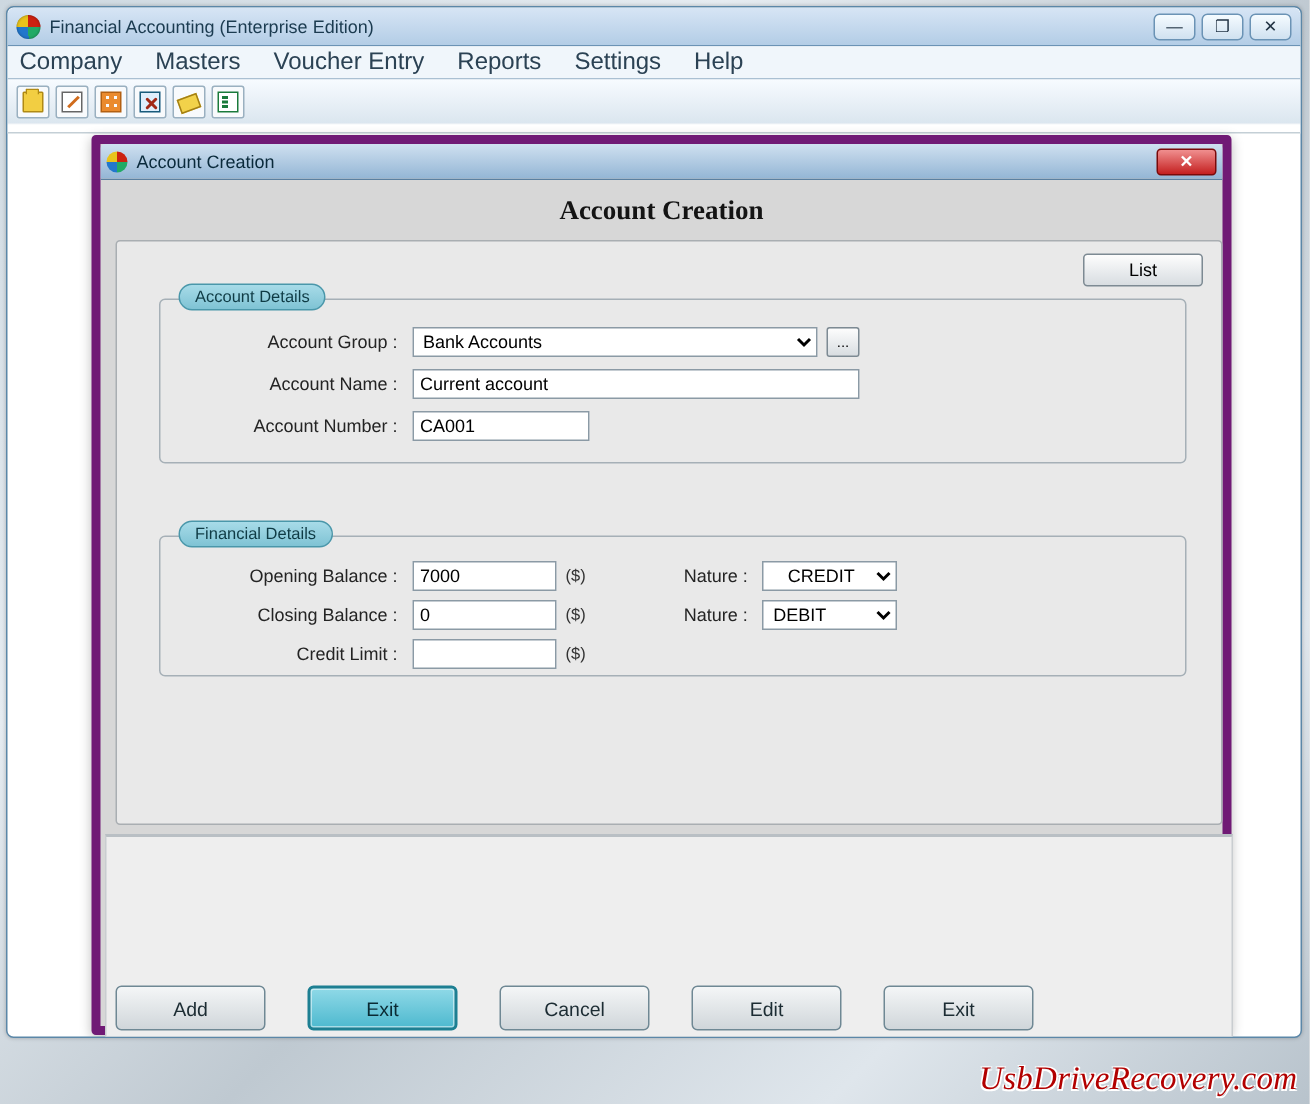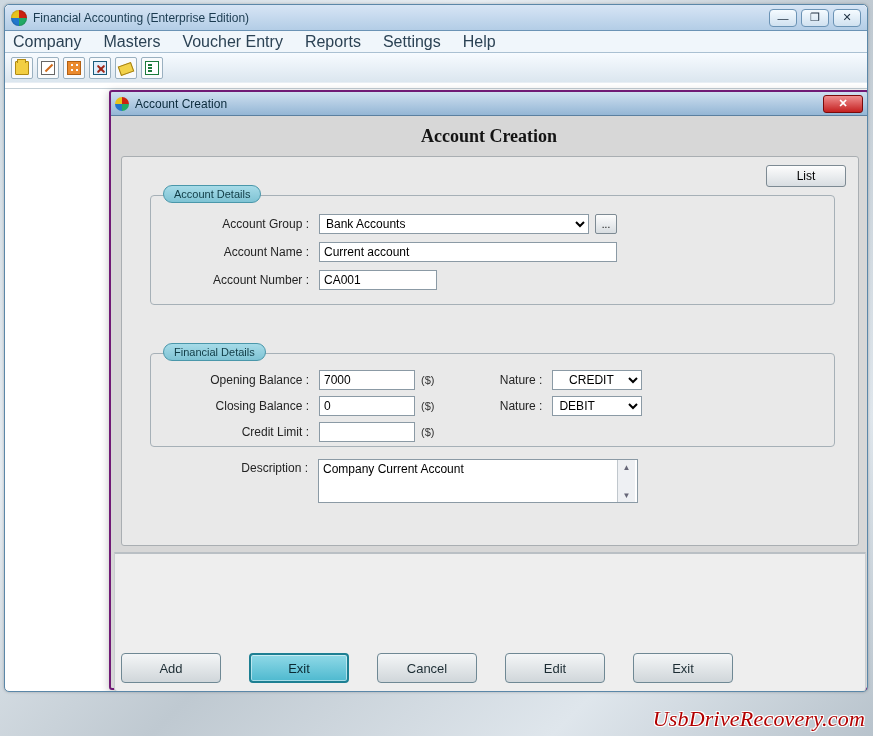--- a/index.html
+++ b/index.html
@@ -75,24 +75,24 @@
   
   .app-body {
     position:absolute; left:5px; top:85px; width:854px; height:602px;
     background: transparent;
   }
 
   
   .dialog {
     position:absolute;
     left: 51px; top: 0px; width: 760px; height: 600px;
-    border: 2px solid #701a75; border-radius: 3px;
+    border: 6px solid #701a75; border-radius: 3px;
     background: #d7d7d7;
     box-shadow: 0 2px 8px rgba(0,0,0,.25);
-    display:flex; flex-direction:column;margin-left:48px;
+    display:flex; flex-direction:column;
   }
   .dlg-titlebar {
     height: 24px;
     background: linear-gradient(#cfe0f0,#94b6d5);
     display:flex;align-items:center;padding:0 4px;
     border-bottom:1px solid #5b80a0;
     border-top-left-radius:3px;border-top-right-radius:3px;
   }
   .dlg-titlebar .ticon { width:14px;height:14px;margin-right:6px;border-radius:50%;
     background: conic-gradient(#c21 0 25%, #2a6 25% 50%, #27c 50% 75%, #e8c31c 75% 100%);}
@@ -298,30 +298,20 @@
               </select>
             </div>
 
             <div class="frow" style="left:38px; top:68px;">
               <span class="lbl">Credit Limit  :</span>
               <input class="txt" style="width: 96px;" value="">
               <span class="unit">($)</span>
             </div>
           </div>
 
-          <div class="desc-wrap">
-            <span class="lbl">Description  :</span>
-            <div class="textarea-shell">
-              <textarea style="">Company Current Account</textarea>
-              <div class="ta-scroll">
-                <div class="arrow">▲</div>
-                <div class="arrow">▼</div>
-              </div>
-            </div>
-          </div>
         </div>
 
         <div class="button-panel">
           <div class="btn-row">
             <div class="action-btn">Add</div>
             <div class="action-btn primary">Exit</div>
             <div class="action-btn">Cancel</div>
             <div class="action-btn">Edit</div>
             <div class="action-btn">Exit</div>
           </div>

